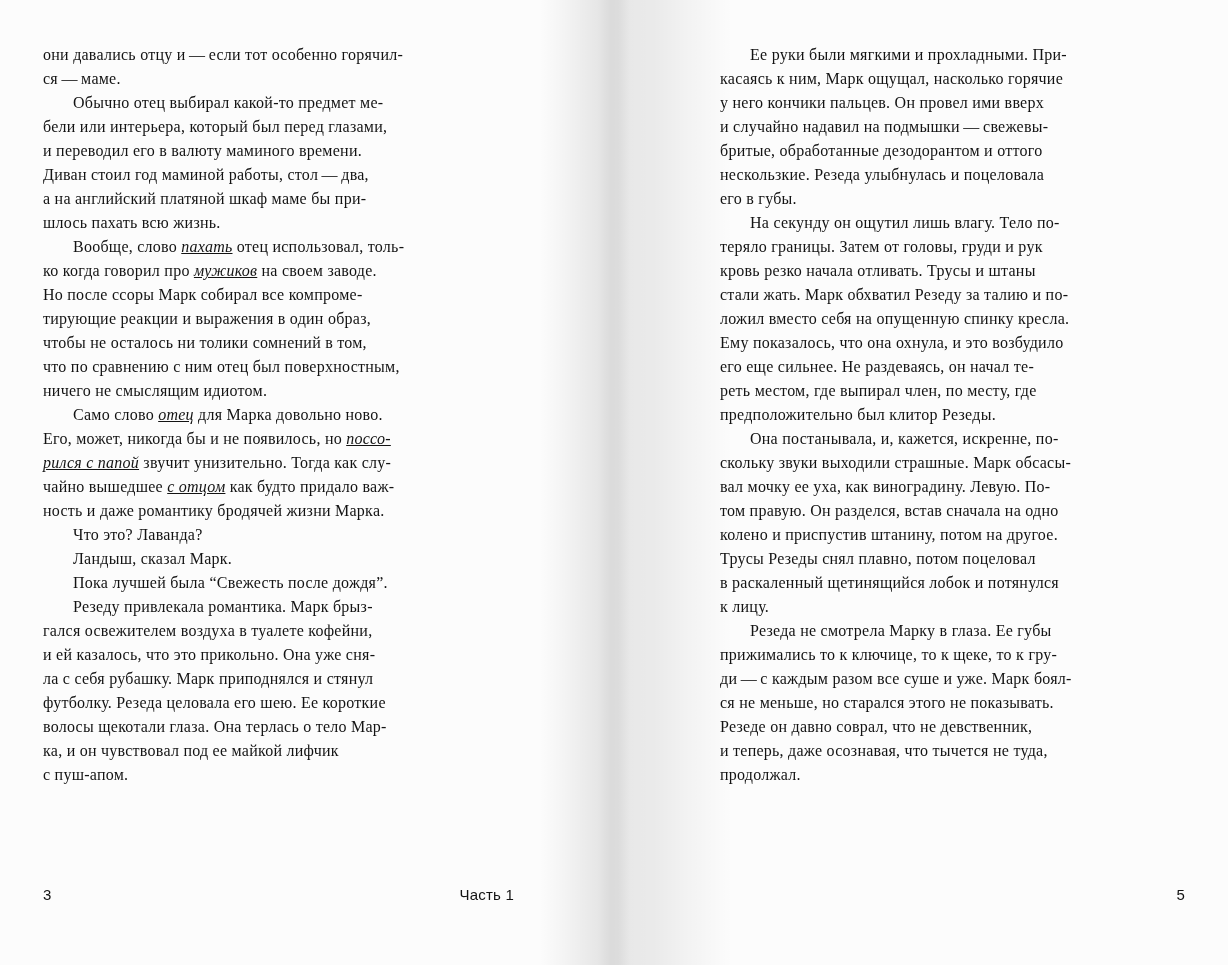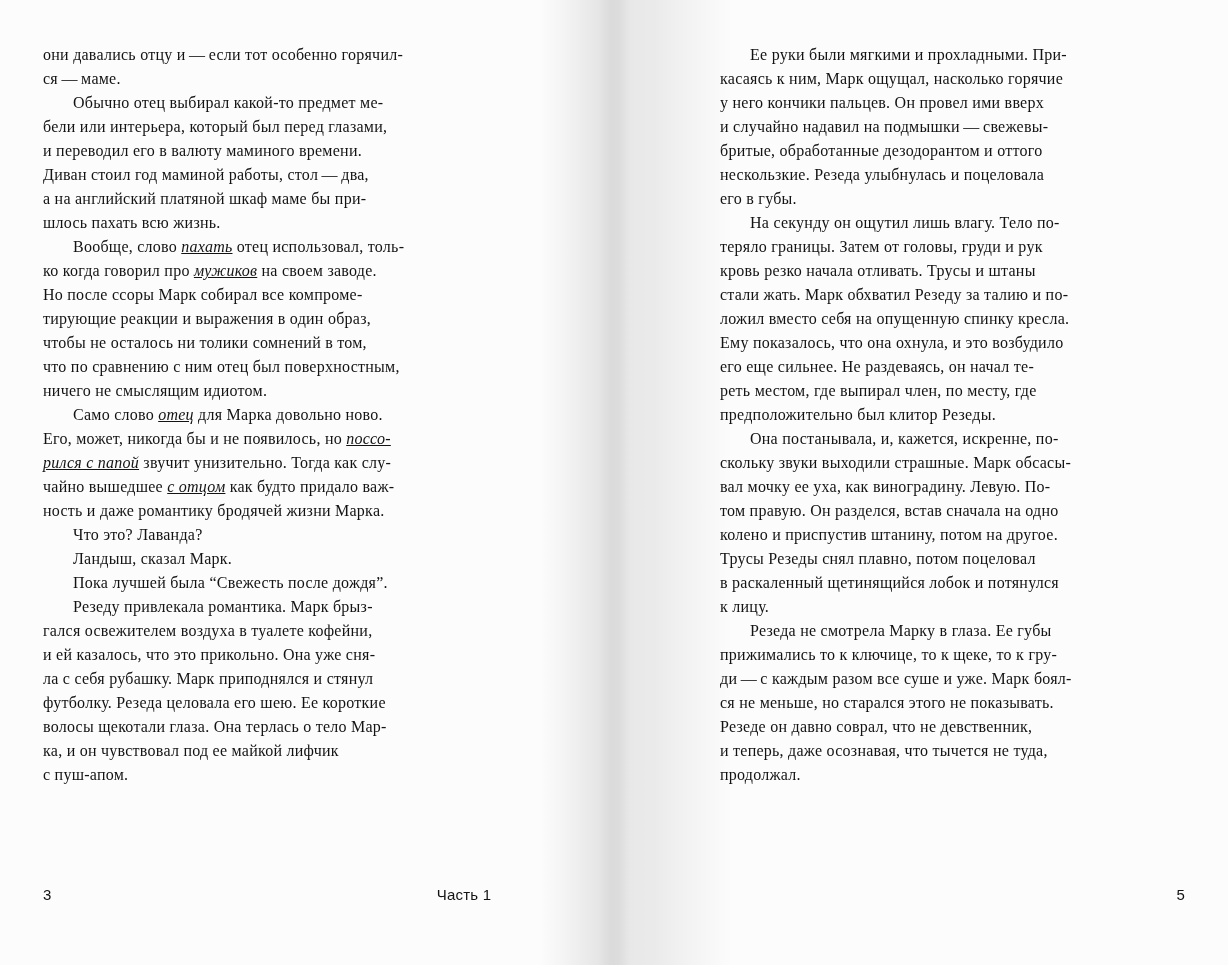--- a/index.html
+++ b/index.html
@@ -37,21 +37,21 @@
   .line.indent { padding-left: 30px; }
   .it { font-style: italic; text-decoration: underline; }
   .footer {
     position: absolute; top: 886px;
     font-family: "Liberation Sans", sans-serif;
     font-size: 15px; letter-spacing: 0.2px;
     color: var(--text-color, #131313);
     white-space: pre;
   }
   #page-number-left { left: 43px; }
-  #footer-label { left: 414px; width: 100px; text-align: center; }
+  #footer-label { left: 414px; width: 100px; text-align: right; }
   #page-number-right { left: 1139px; width: 46px; text-align: right; }
 </style>
 </head>
 <body>
 
 <div class="spread">
 
   <div class="page">
     <div id="left-text" class="page-text"><div class="line"><span>они давались отцу и — если тот особенно горячил-</span></div><div class="line"><span>ся — маме.</span></div><div class="line indent"><span>Обычно отец выбирал какой-то предмет ме-</span></div><div class="line"><span>бели или интерьера, который был перед глазами,</span></div><div class="line"><span>и переводил его в валюту маминого времени.</span></div><div class="line"><span>Диван стоил год маминой работы, стол — два,</span></div><div class="line"><span>а на английский платяной шкаф маме бы при-</span></div><div class="line"><span>шлось пахать всю жизнь.</span></div><div class="line indent"><span>Вообще, слово </span><span class="it">пахать</span><span> отец использовал, толь-</span></div><div class="line"><span>ко когда говорил про </span><span class="it">мужиков</span><span> на своем заводе.</span></div><div class="line"><span>Но после ссоры Марк собирал все компроме-</span></div><div class="line"><span>тирующие реакции и выражения в один образ,</span></div><div class="line"><span>чтобы не осталось ни толики сомнений в том,</span></div><div class="line"><span>что по сравнению с ним отец был поверхностным,</span></div><div class="line"><span>ничего не смыслящим идиотом.</span></div><div class="line indent"><span>Само слово </span><span class="it">отец</span><span> для Марка довольно ново.</span></div><div class="line"><span>Его, может, никогда бы и не появилось, но </span><span class="it">поссо-</span></div><div class="line"><span class="it">рился с папой</span><span> звучит унизительно. Тогда как слу-</span></div><div class="line"><span>чайно вышедшее </span><span class="it">с отцом</span><span> как будто придало важ-</span></div><div class="line"><span>ность и даже романтику бродячей жизни Марка.</span></div><div class="line indent"><span>Что это? Лаванда?</span></div><div class="line indent"><span>Ландыш, сказал Марк.</span></div><div class="line indent"><span>Пока лучшей была “Свежесть после дождя”.</span></div><div class="line indent"><span>Резеду привлекала романтика. Марк брыз-</span></div><div class="line"><span>гался освежителем воздуха в туалете кофейни,</span></div><div class="line"><span>и ей казалось, что это прикольно. Она уже сня-</span></div><div class="line"><span>ла с себя рубашку. Марк приподнялся и стянул</span></div><div class="line"><span>футболку. Резеда целовала его шею. Ее короткие</span></div><div class="line"><span>волосы щекотали глаза. Она терлась о тело Мар-</span></div><div class="line"><span>ка, и он чувствовал под ее майкой лифчик</span></div><div class="line"><span>с пуш-апом.</span></div></div>
     <div id="page-number-left" class="footer">3</div>

